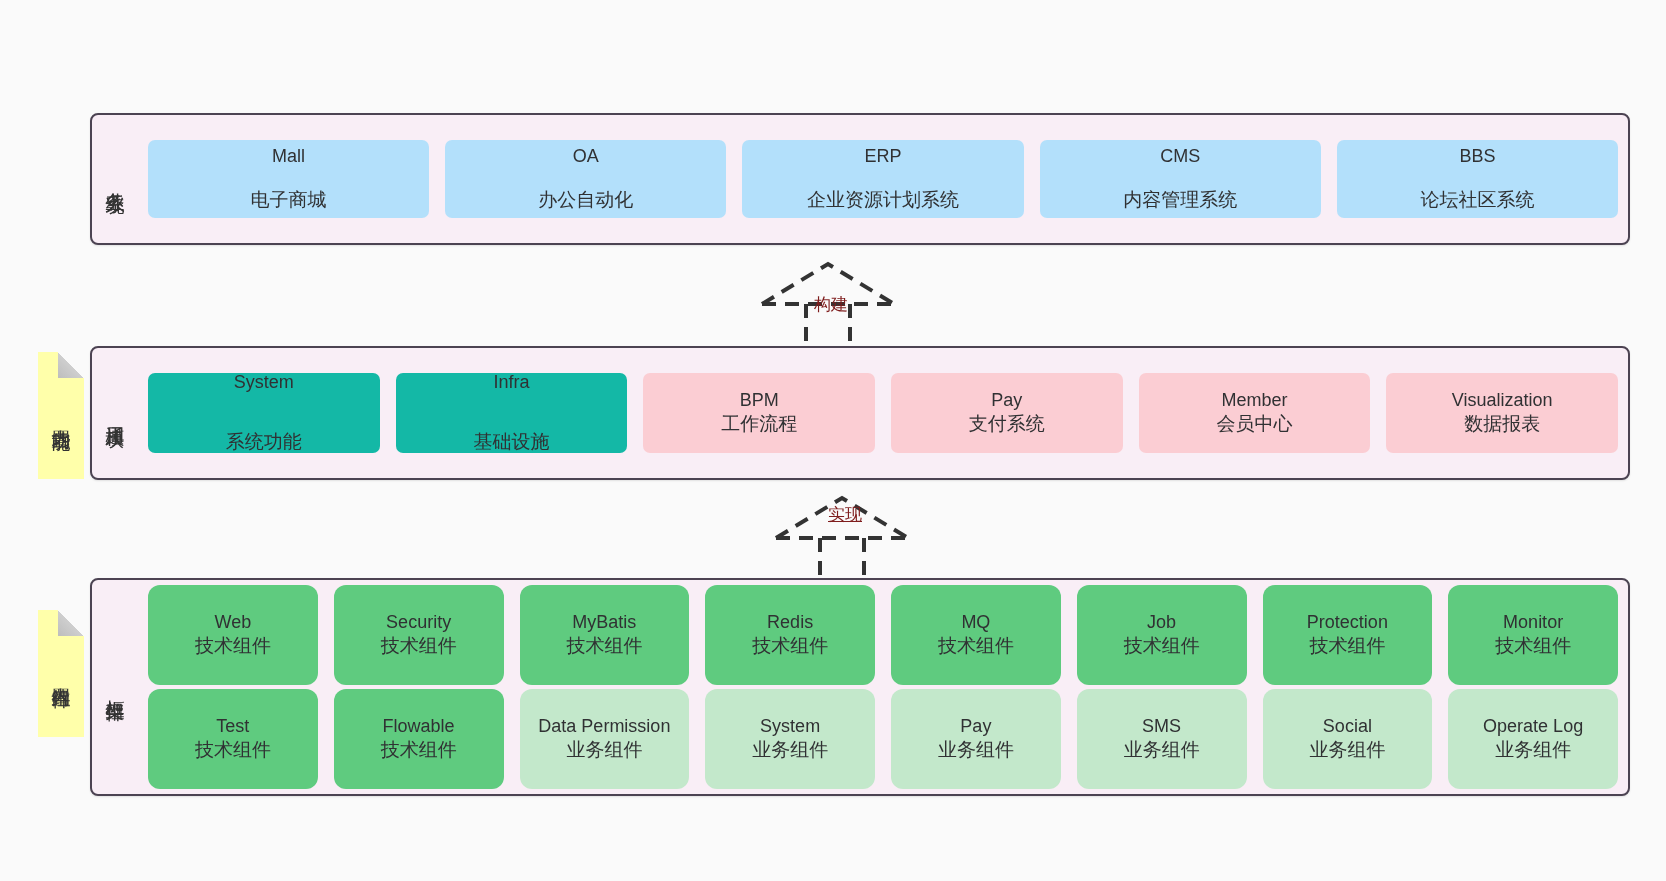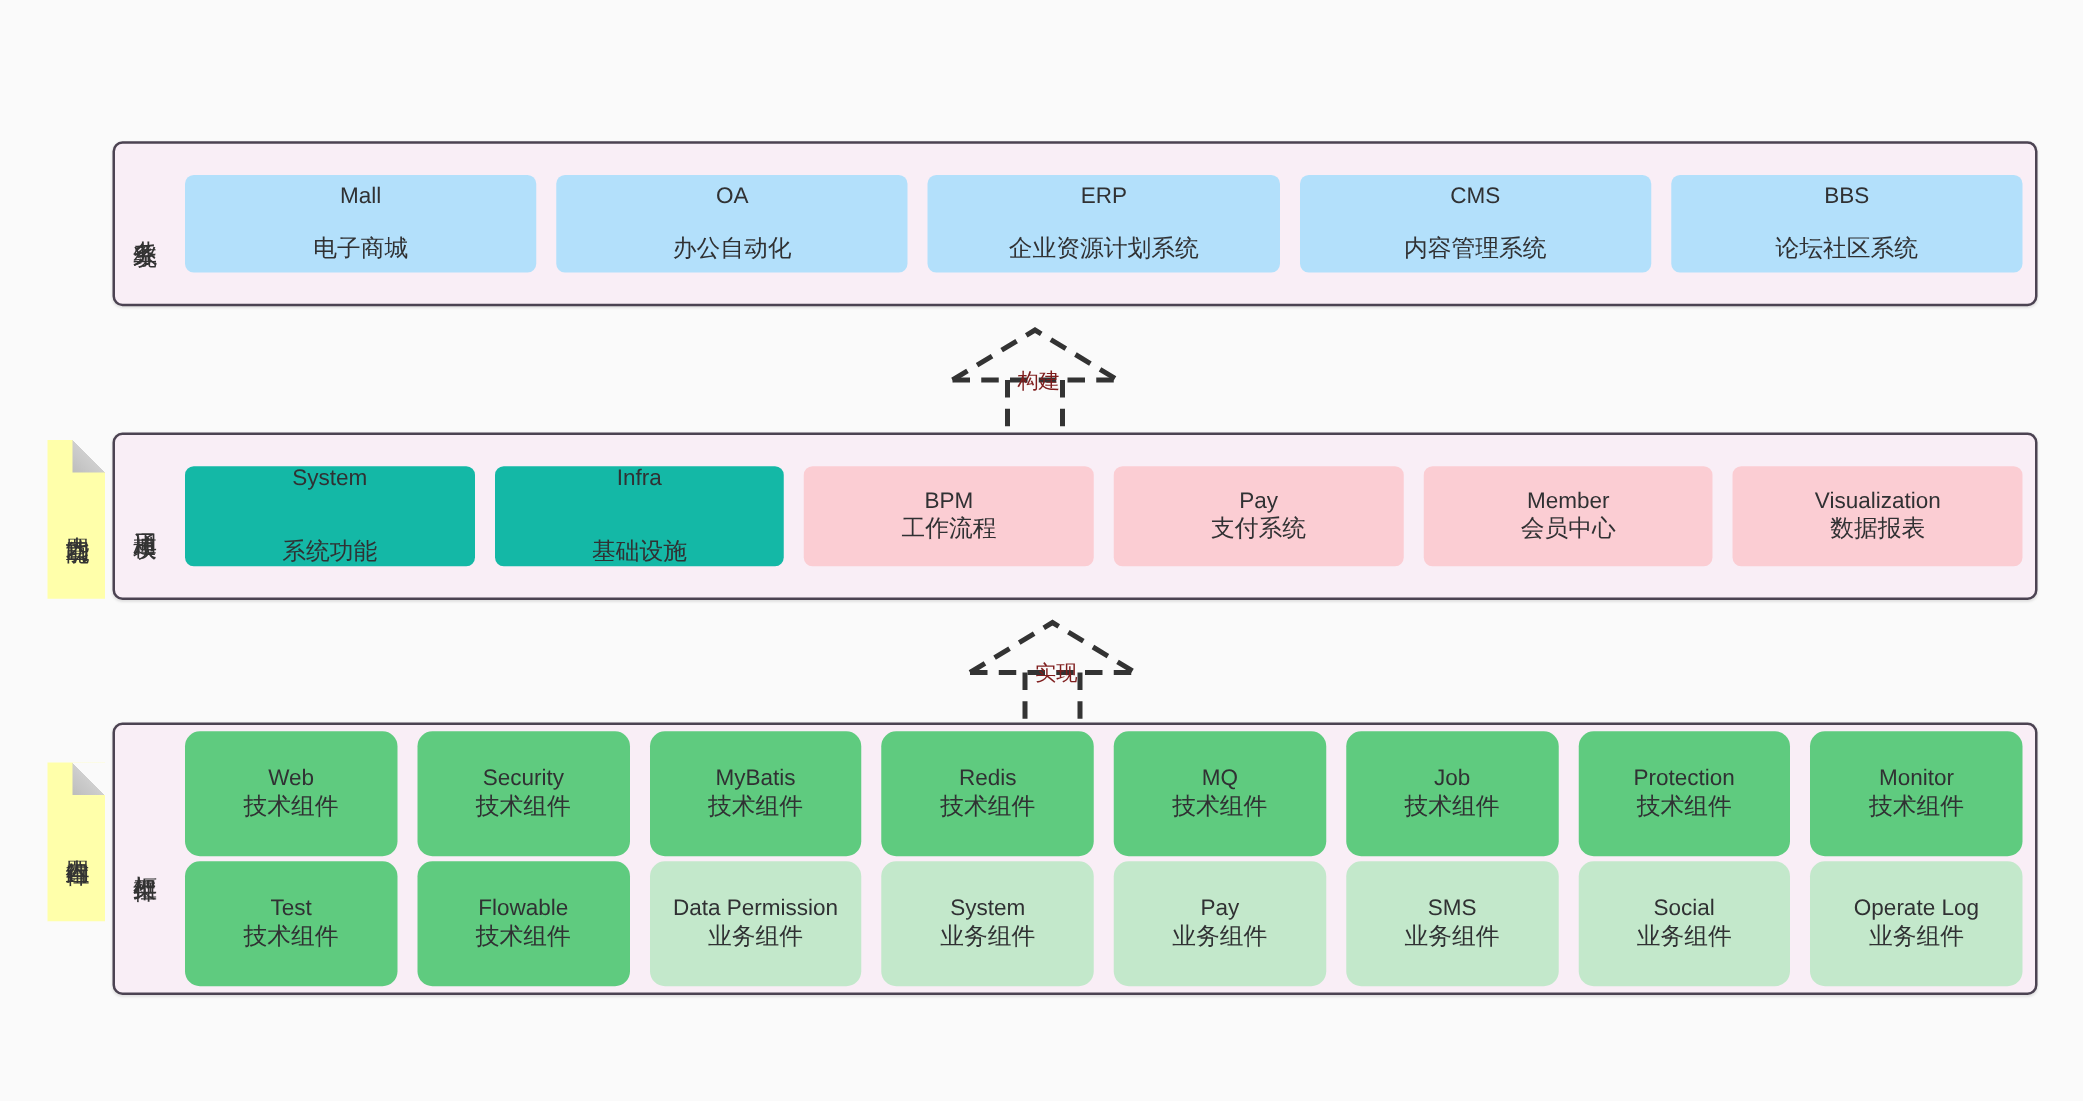--- a/index.html
+++ b/index.html
@@ -209,21 +209,21 @@
       </div>
     </div>
   </div>
 
   <svg class="arrow" style="left:770px; top:492px; width:144px; height:92px;" viewBox="0 0 144 92">
     <polyline points="6,46 72,6 138,46" fill="none" stroke="#333333" stroke-width="4" stroke-dasharray="14,9" stroke-linecap="butt"></polyline>
     <polyline points="6,46 138,46" fill="none" stroke="#333333" stroke-width="4" stroke-dasharray="14,9"></polyline>
     <polyline points="50,46 50,92" fill="none" stroke="#333333" stroke-width="4" stroke-dasharray="14,9"></polyline>
     <polyline points="94,46 94,92" fill="none" stroke="#333333" stroke-width="4" stroke-dasharray="14,9"></polyline>
   </svg>
-  <div class="arrow-label" style="left:828px; top:527px;">实现</div>
+  <div class="arrow-label" style="left:828px; top:503px;text-decoration:underline;">实现</div>
 
   <div class="sticky" style="left:38px; top:610px; width:46px; height:127px;">
     <span>内置组件</span>
   </div>
 
   <div class="layer" id="layer-framework-component" style="left:90px; top:578px; width:1540px; height:218px;">
     <div class="layer-title">框架组件</div>
     <div class="layer-body">
 
       <div class="row">

